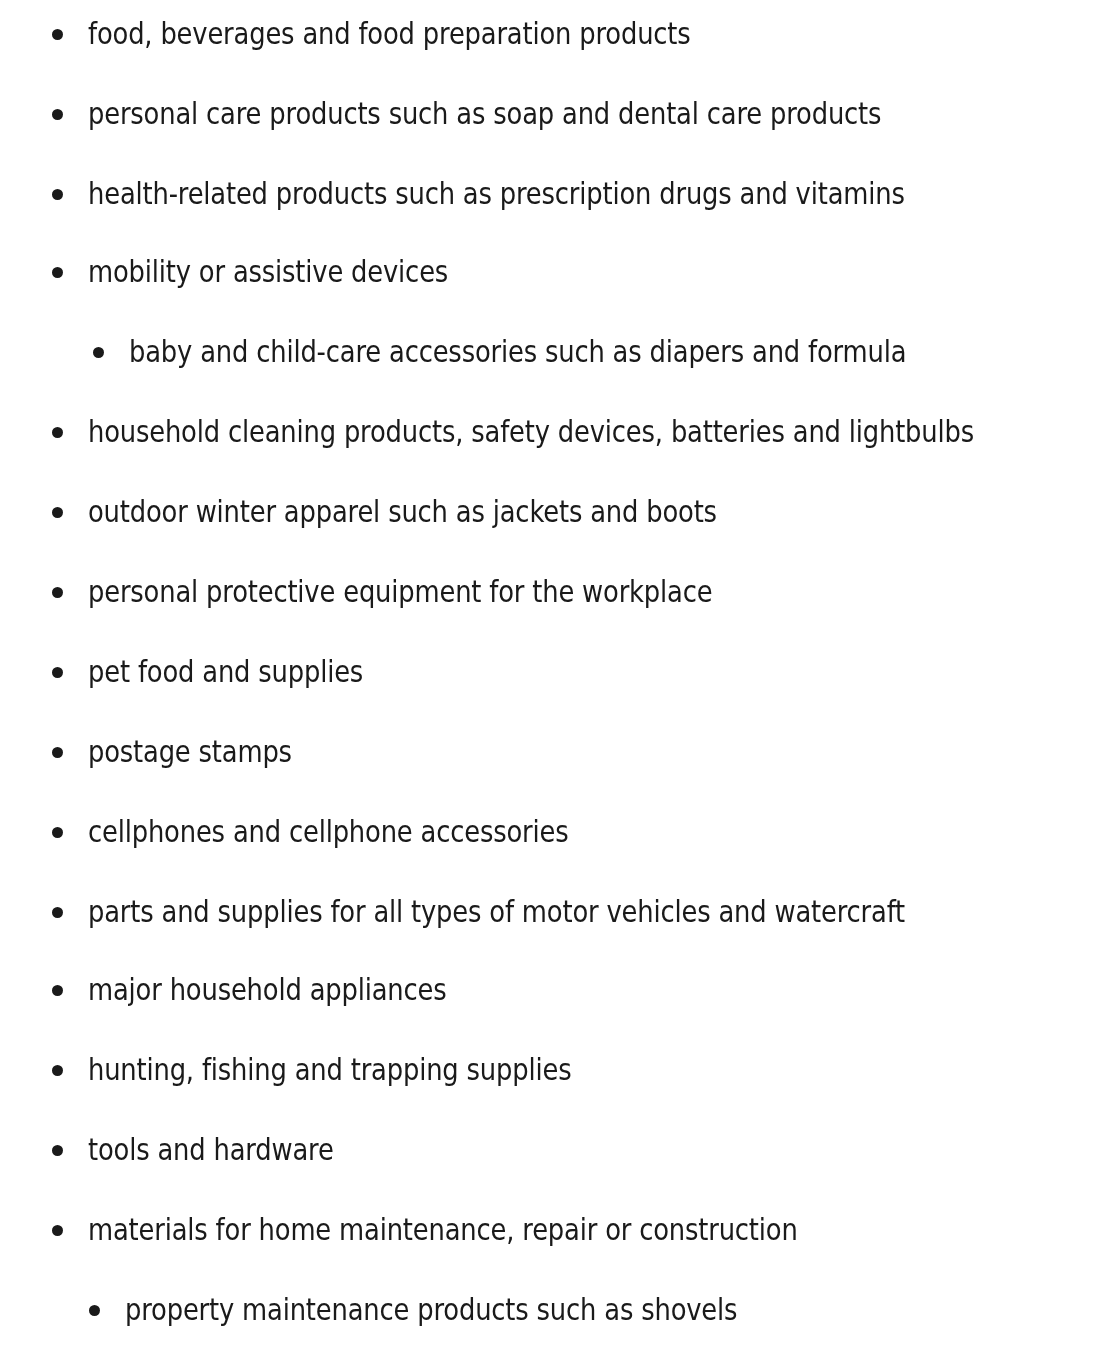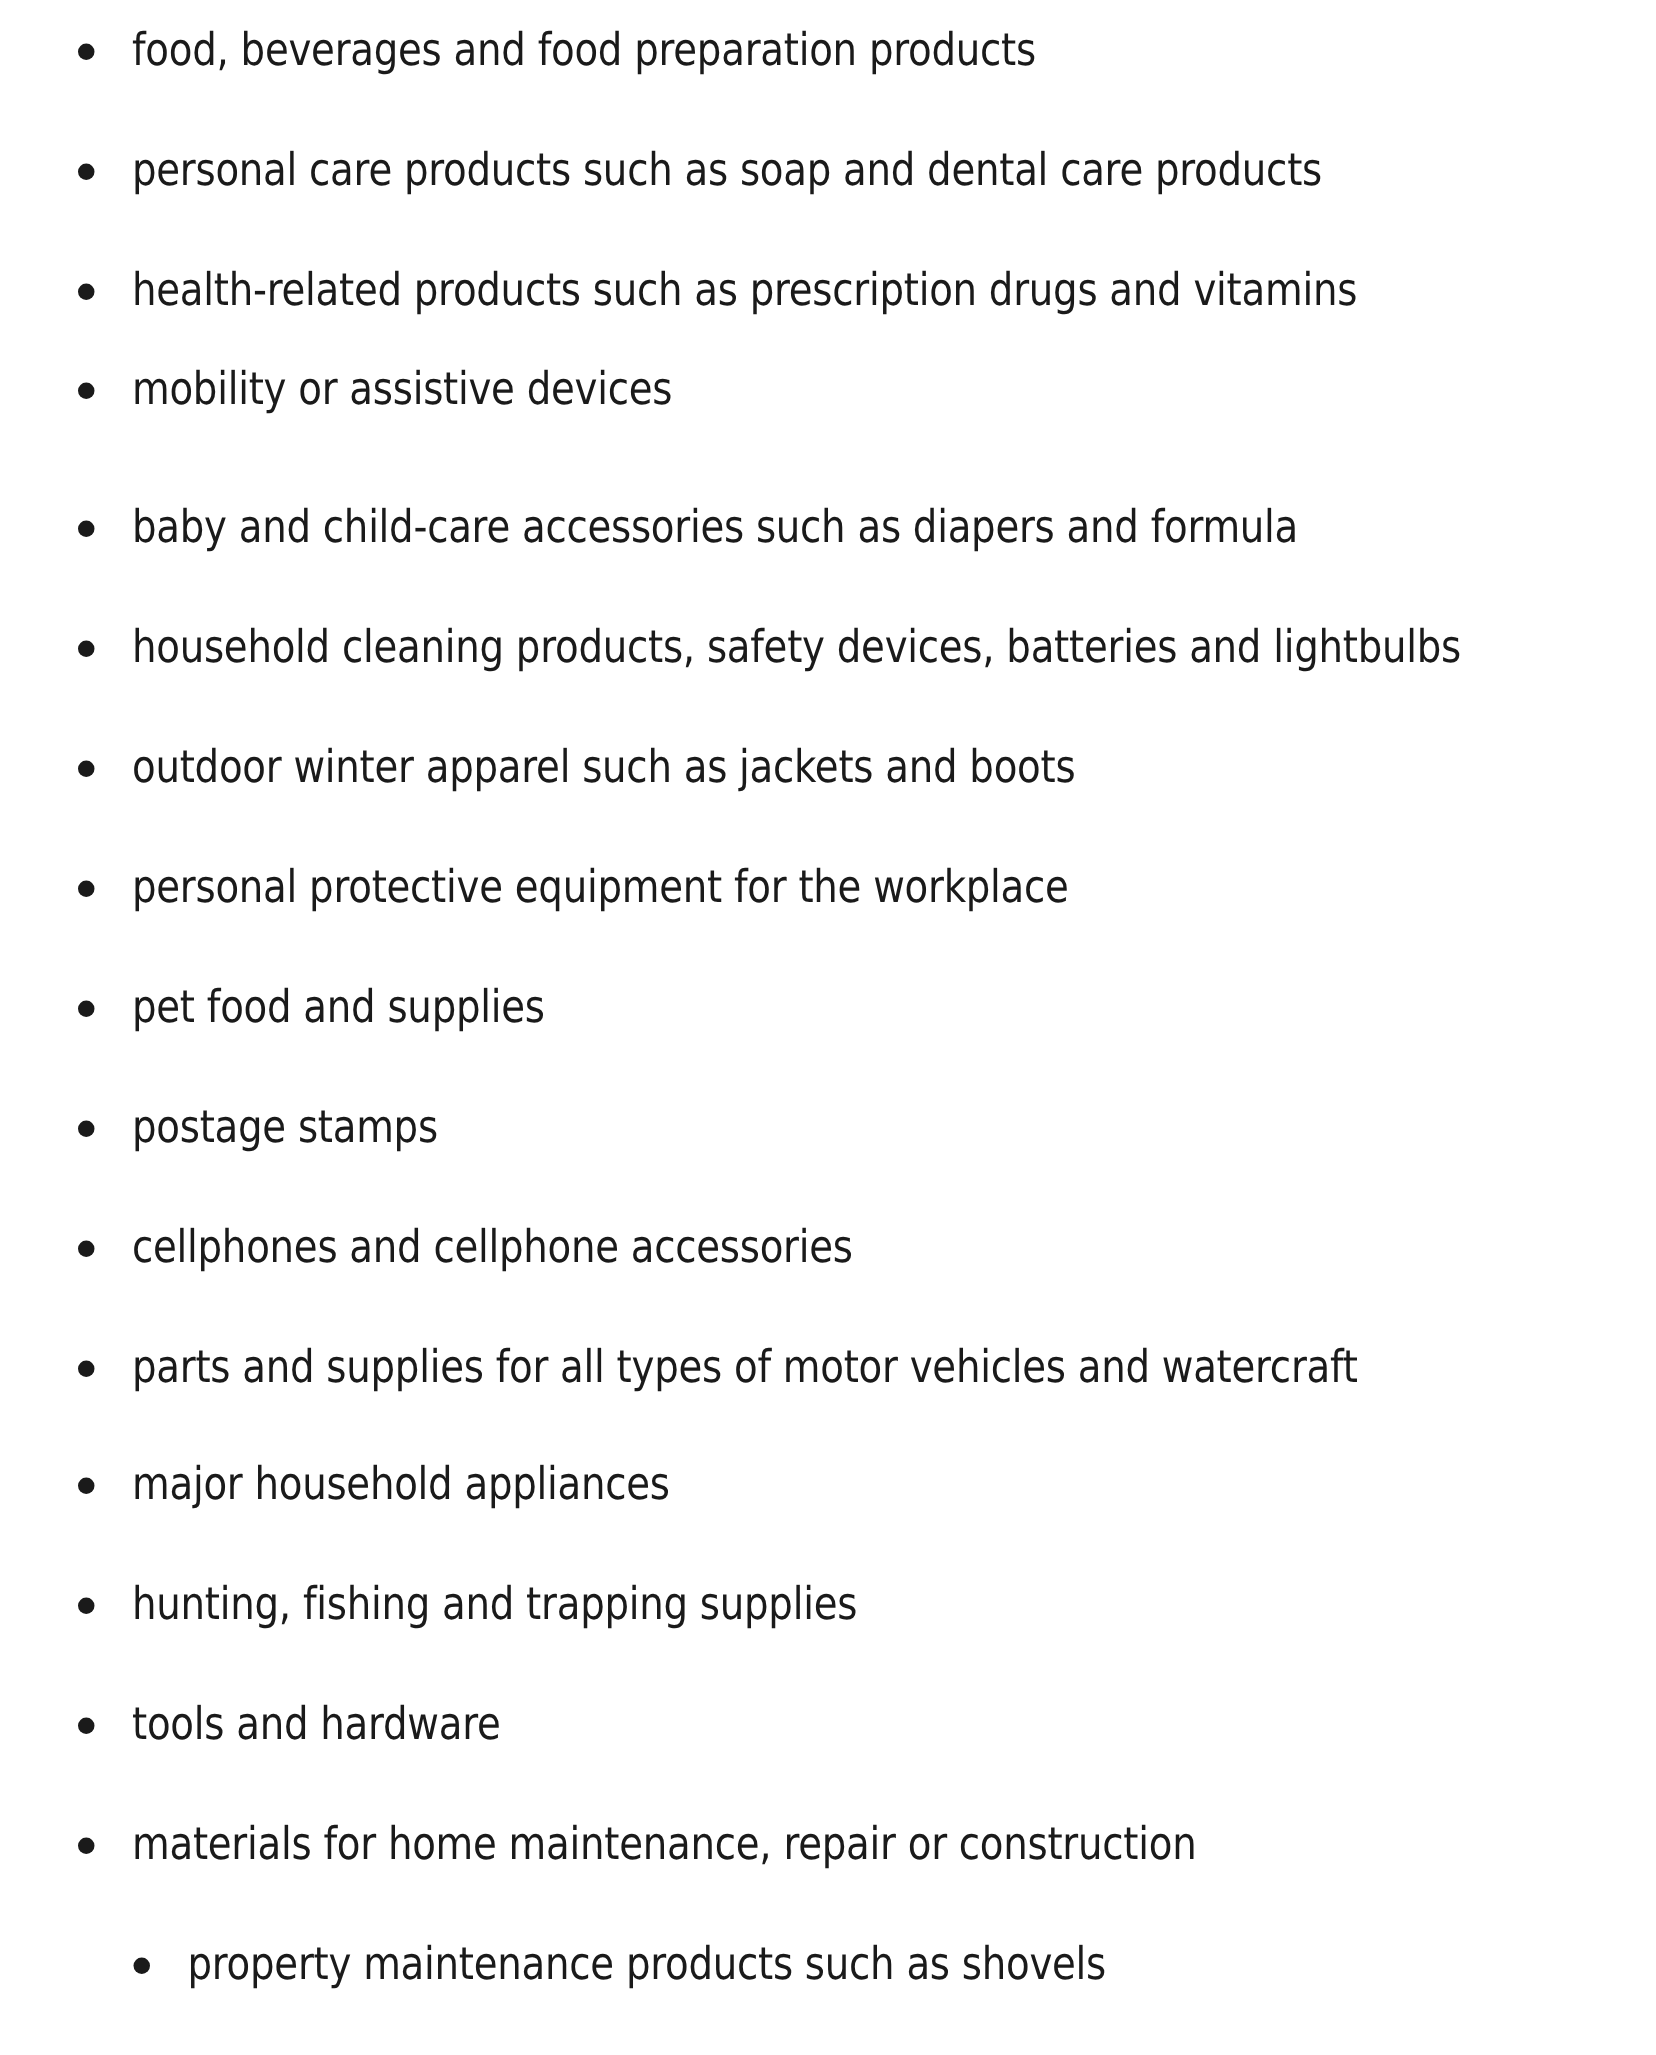--- a/index.html
+++ b/index.html
@@ -22,25 +22,25 @@
       <span class="text">food, beverages and food preparation products</span>
     </li>
   <li class="item" style="top: 94px;">
       <span class="bullet"></span>
       <span class="text">personal care products such as soap and dental care products</span>
     </li>
   <li class="item" style="top: 174px;">
       <span class="bullet"></span>
       <span class="text">health-related products such as prescription drugs and vitamins</span>
     </li>
-  <li class="item" style="top: 240px; padding-left: 44px;">
+  <li class="item" style="top: 252px; padding-left: 44px;">
       <span class="bullet"></span>
       <span class="text">mobility or assistive devices</span>
     </li>
-  <li class="item" style="top: 332px;">
+  <li class="item" style="top: 332px; margin-left: 41px;">
       <span class="bullet"></span>
       <span class="text">baby and child-care accessories such as diapers and formula</span>
     </li>
   <li class="item" style="top: 412px;">
       <span class="bullet"></span>
       <span class="text">household cleaning products, safety devices, batteries and lightbulbs</span>
     </li>
   <li class="item" style="top: 492px; text-align: right;">
       <span class="bullet"></span>
       <span class="text">outdoor winter apparel such as jackets and boots</span>

